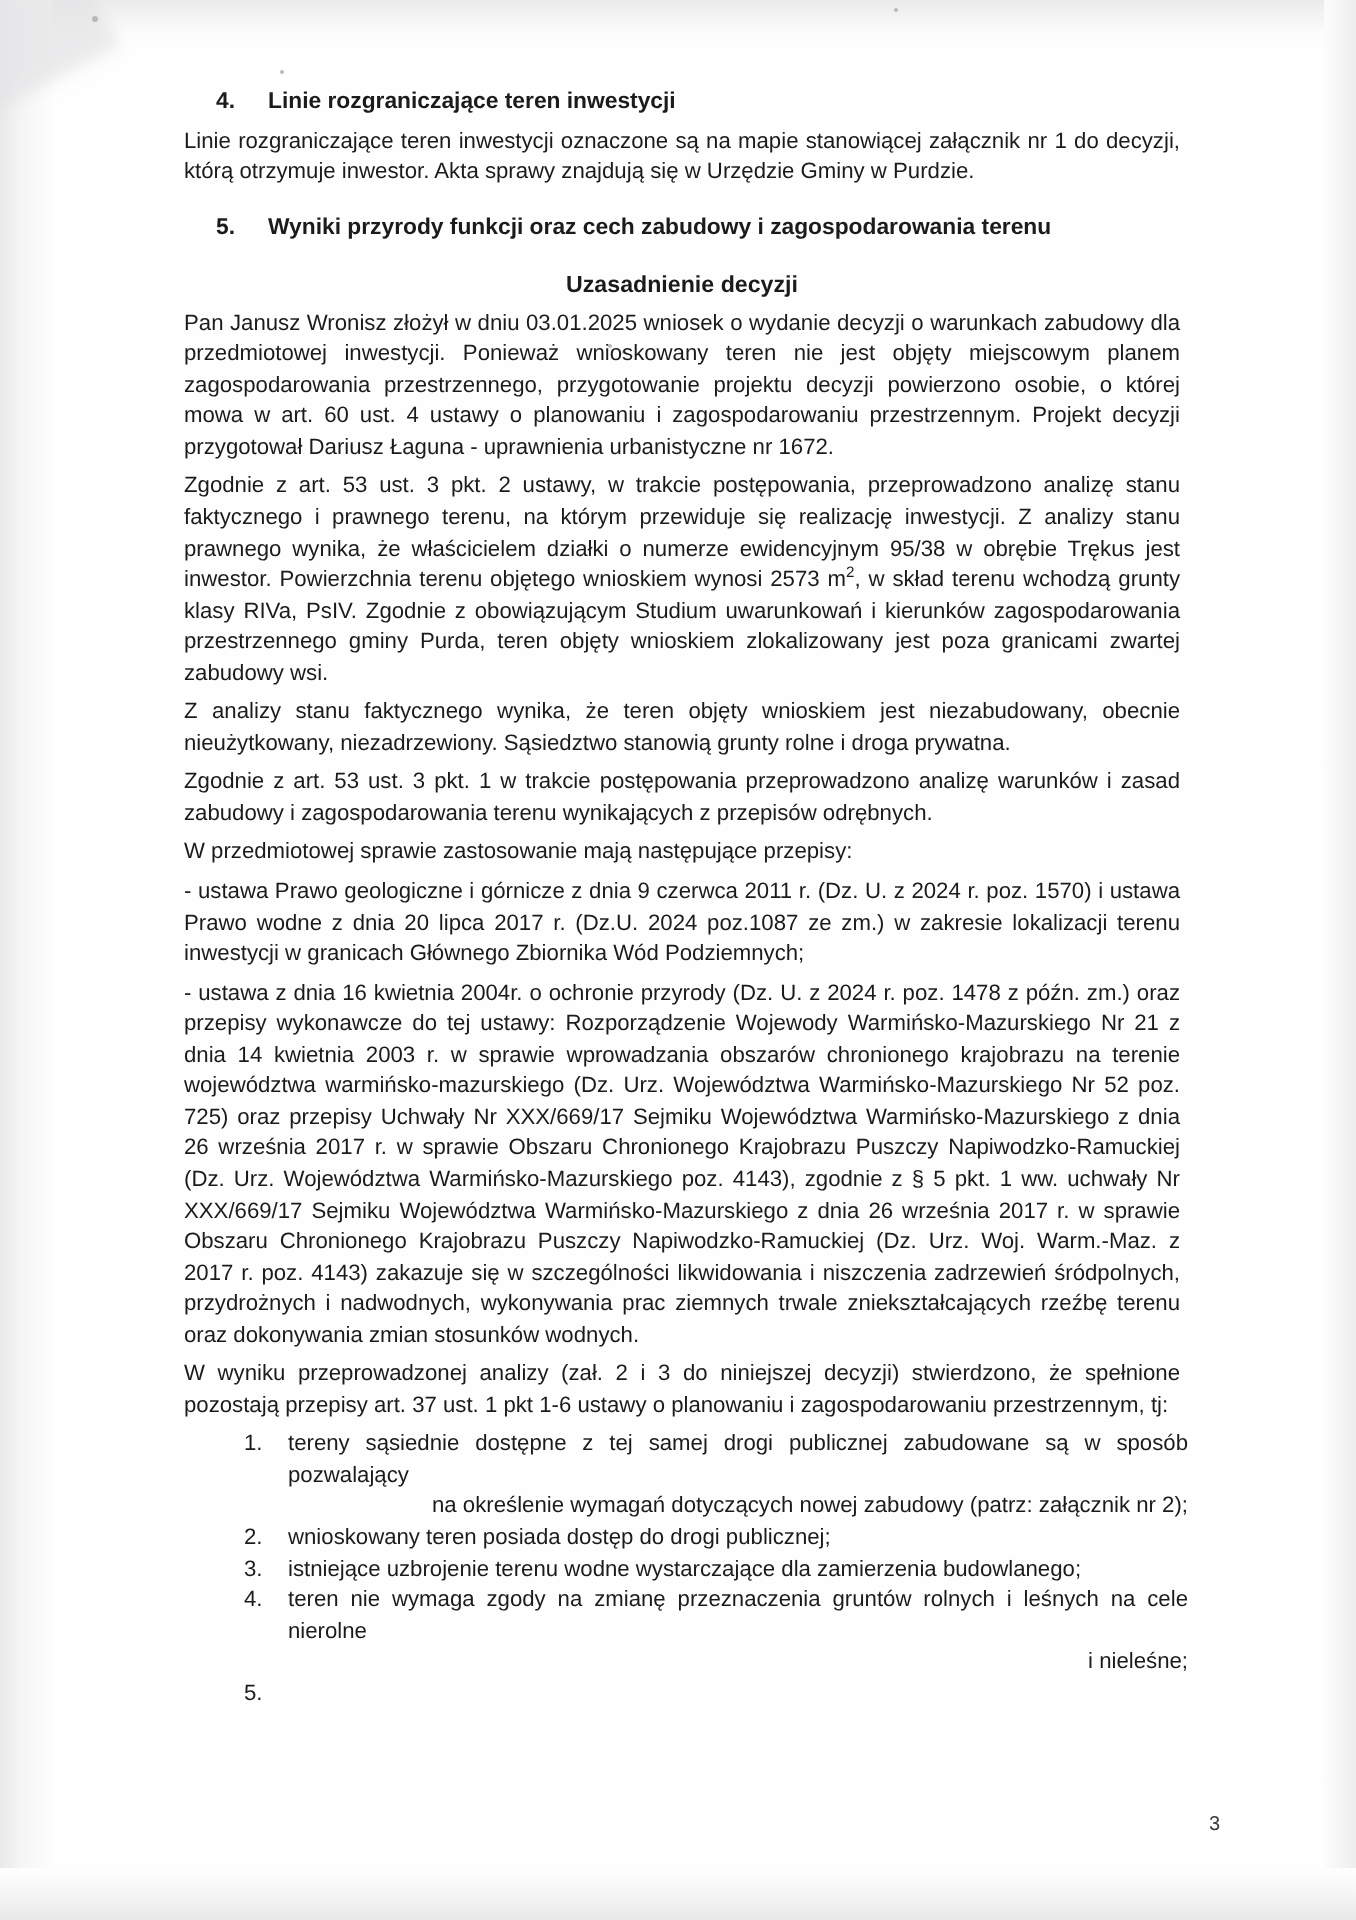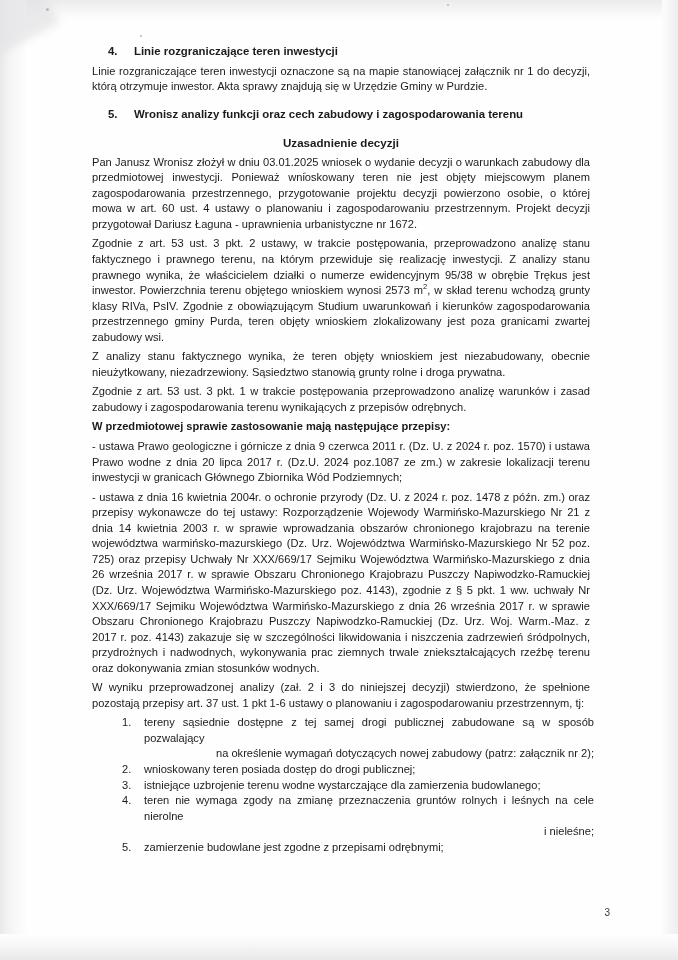--- a/index.html
+++ b/index.html
@@ -105,21 +105,21 @@
   }
   p.gap-sm { margin-top: 3px; }
 
   .center-head {
     text-align: center;
     font-weight: bold;
     font-size: 11.6px;
     margin: 13px 0 4px 0;
   }
 
-  .nowrap-last { text-align: left; font-weight: bold; }
+  .nowrap-last { text-align: left; }
 
   
   ol.items {
     list-style: none;
     margin: 2px 0 0 0;
     padding: 0 0 0 34px;
   }
   ol.items > li {
     position: relative;
     margin: 0 0 0 0;
@@ -171,21 +171,21 @@
   <div class="content">
 
     <div class="sec-head">
       <span class="num">4.</span>
       <span class="ttl">Linie rozgraniczające teren inwestycji</span>
     </div>
     <p class="para">Linie rozgraniczające teren inwestycji oznaczone są na mapie stanowiącej załącznik nr 1 do decyzji, którą otrzymuje inwestor. Akta sprawy znajdują się w Urzędzie Gminy w Purdzie.</p>
 
     <div class="sec-head" style="margin-top:12px;">
       <span class="num">5.</span>
-      <span class="ttl">Wronisz analizy funkcji oraz cech zabudowy i zagospodarowania terenu</span>
+      <span class="ttl">Wyniki przyrody funkcji oraz cech zabudowy i zagospodarowania terenu</span>
     </div>
 
     <div class="center-head">Uzasadnienie decyzji</div>
 
     <p class="para">Pan Janusz Wronisz złożył w dniu 03.01.2025 wniosek o wydanie decyzji o warunkach zabudowy dla przedmiotowej inwestycji. Ponieważ wnioskowany teren nie jest objęty miejscowym planem zagospodarowania przestrzennego, przygotowanie projektu decyzji powierzono osobie, o której mowa w art. 60 ust. 4 ustawy o planowaniu i zagospodarowaniu przestrzennym. Projekt decyzji przygotował Dariusz Łaguna - uprawnienia urbanistyczne nr 1672.</p>
 
     <p class="para gap-sm"><span>Zgodnie z art. 53 ust. 3 pkt. 2 ustawy, w trakcie postępowania, przeprowadzono analizę stanu faktycznego i prawnego terenu, na którym przewiduje się realizację inwestycji. Z analizy stanu prawnego wynika, że właścicielem działki o numerze ewidencyjnym 95/38 w obrębie Trękus jest inwestor.</span> <span>Powierzchnia terenu objętego wnioskiem wynosi 2573 m</span><sup class="sup">2</sup><span>, w skład terenu wchodzą grunty klasy RIVa, PsIV. Zgodnie z obowiązującym Studium uwarunkowań i kierunków zagospodarowania przestrzennego gminy Purda, teren objęty wnioskiem zlokalizowany jest poza granicami zwartej zabudowy wsi.</span></p>
 
     <p class="para">Z analizy stanu faktycznego wynika, że teren objęty wnioskiem  jest niezabudowany, obecnie nieużytkowany, niezadrzewiony. Sąsiedztwo stanowią grunty rolne i droga prywatna.</p>
 
@@ -213,21 +213,20 @@
         <span class="marker">3.</span>
         <span>istniejące uzbrojenie terenu wodne wystarczające dla zamierzenia budowlanego;</span>
       </li>
       <li>
         <span class="marker">4.</span>
         <span>teren nie wymaga zgody na zmianę przeznaczenia gruntów rolnych i leśnych na cele nierolne</span>
         <span class="sub">i nieleśne;</span>
       </li>
       <li>
         <span class="marker">5.</span>
-        <span>zamierzenie budowlane jest zgodne z przepisami odrębnymi;</span>
       </li>
     </ol>
 
   </div>
 
   <div class="page-number">3</div>
 
 </div>
 
 </body></html>

